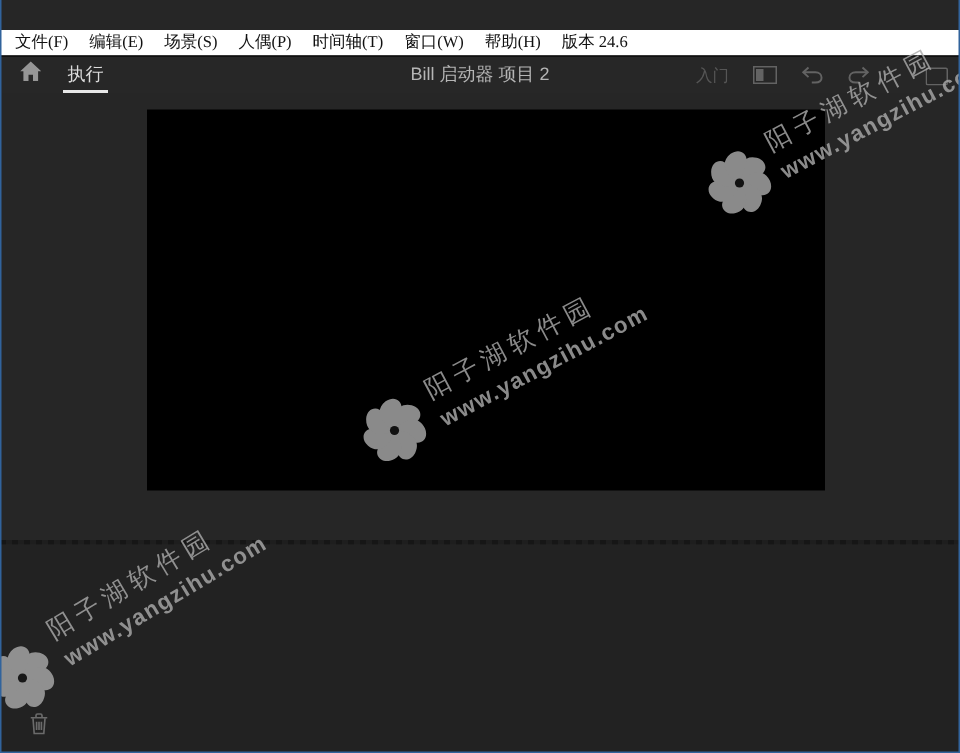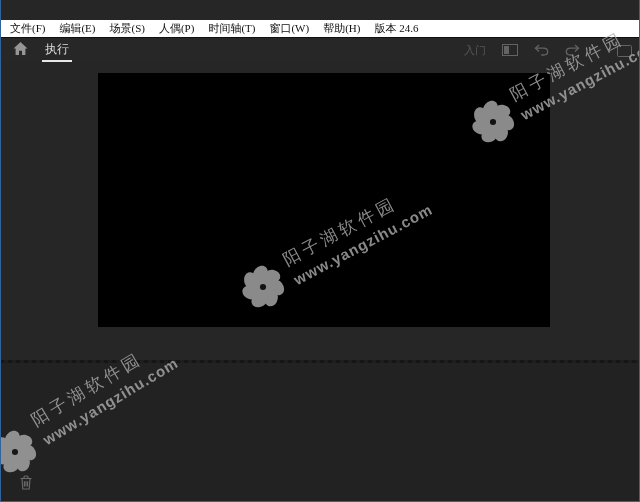--- a/index.html
+++ b/index.html
@@ -100,20 +100,21 @@
     <div class="home-btn">
       <span>
         <svg width="15" height="15" viewBox="0 0 15 15">
             <path d="M7.5 1 L14.5 7.5 H12.4 V14 H9 V9.8 H6 V14 H2.6 V7.5 H0.5 Z" fill="currentColor"></path>
           </svg>
       </span>
     </div>
     <div class="tab">
       <span>执行</span>
     </div>
+    <div class="project-title">Bill 启动器 项目 2</div>
     <div class="toolbar-right">
       <span class="get-started">入门</span>
       <span class="tb-icon">
         <svg width="16" height="12" viewBox="0 0 16 12">
             <rect x="0.5" y="0.5" width="15" height="11" fill="none" stroke="currentColor"></rect>
             <rect x="2" y="2" width="5" height="8" fill="currentColor"></rect>
           </svg>
       </span>
       <span class="tb-icon">
         <svg width="15" height="12" viewBox="0 0 15 12" fill="none" stroke="currentColor" stroke-width="1.3">

